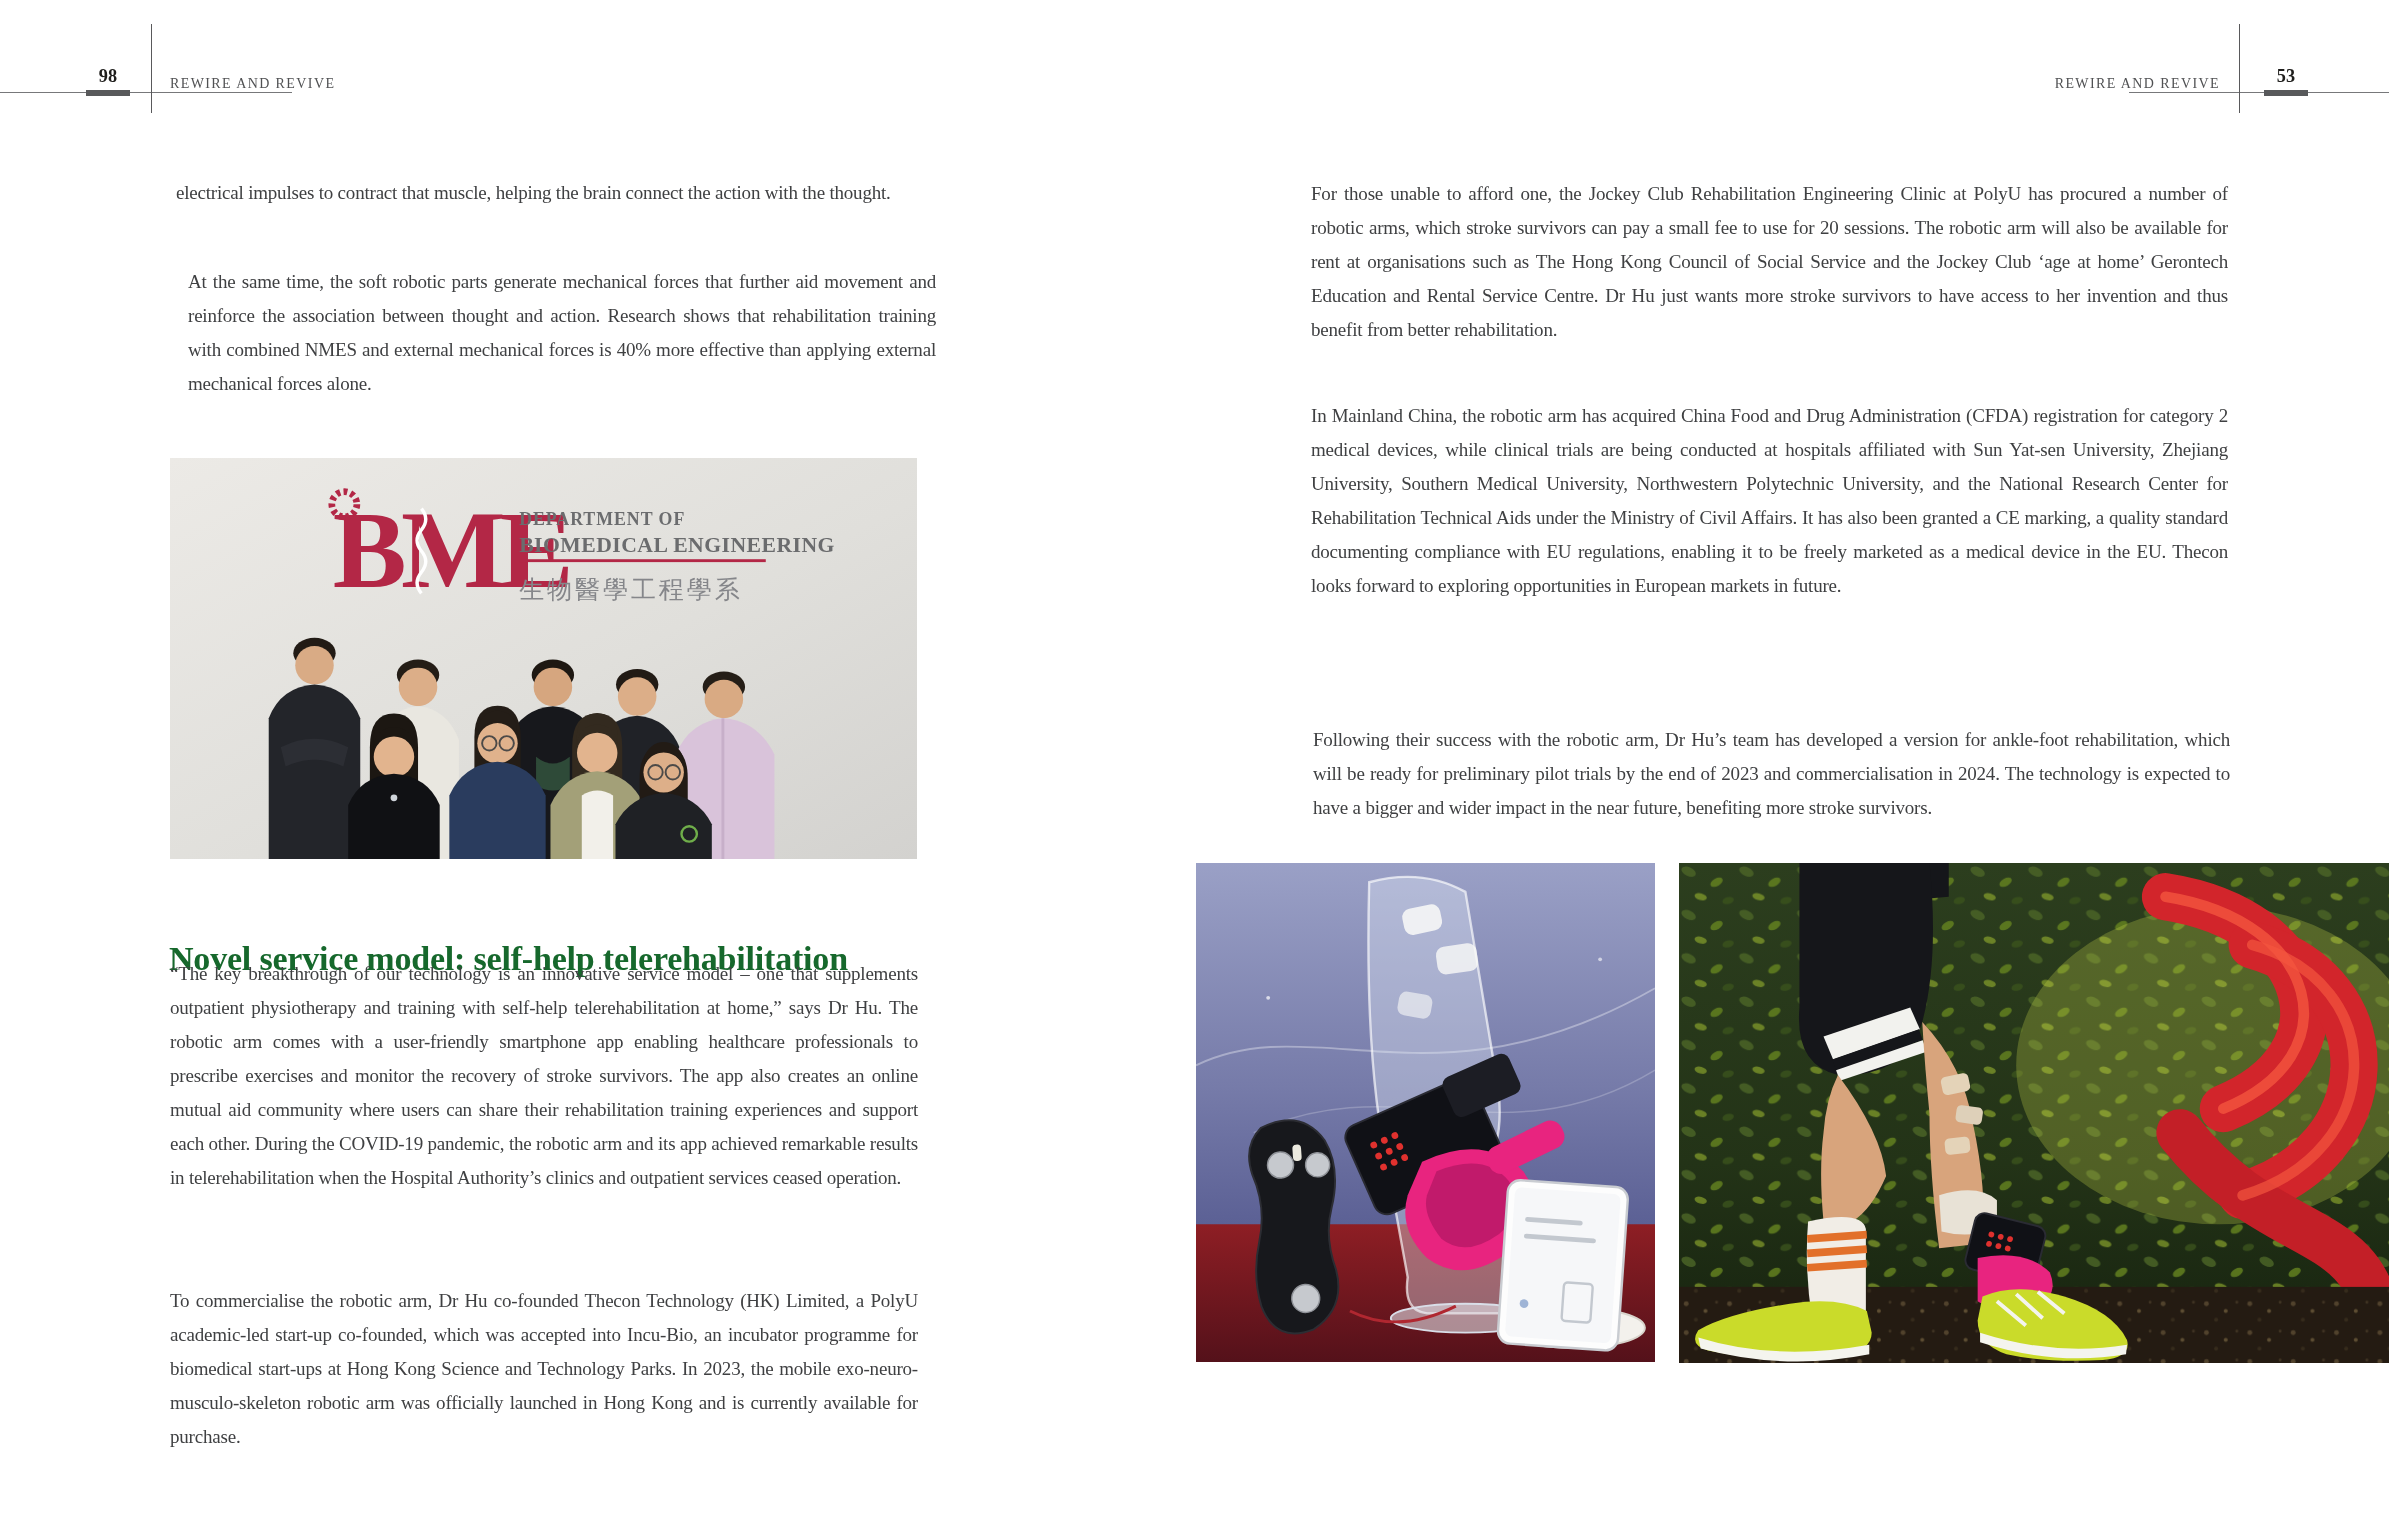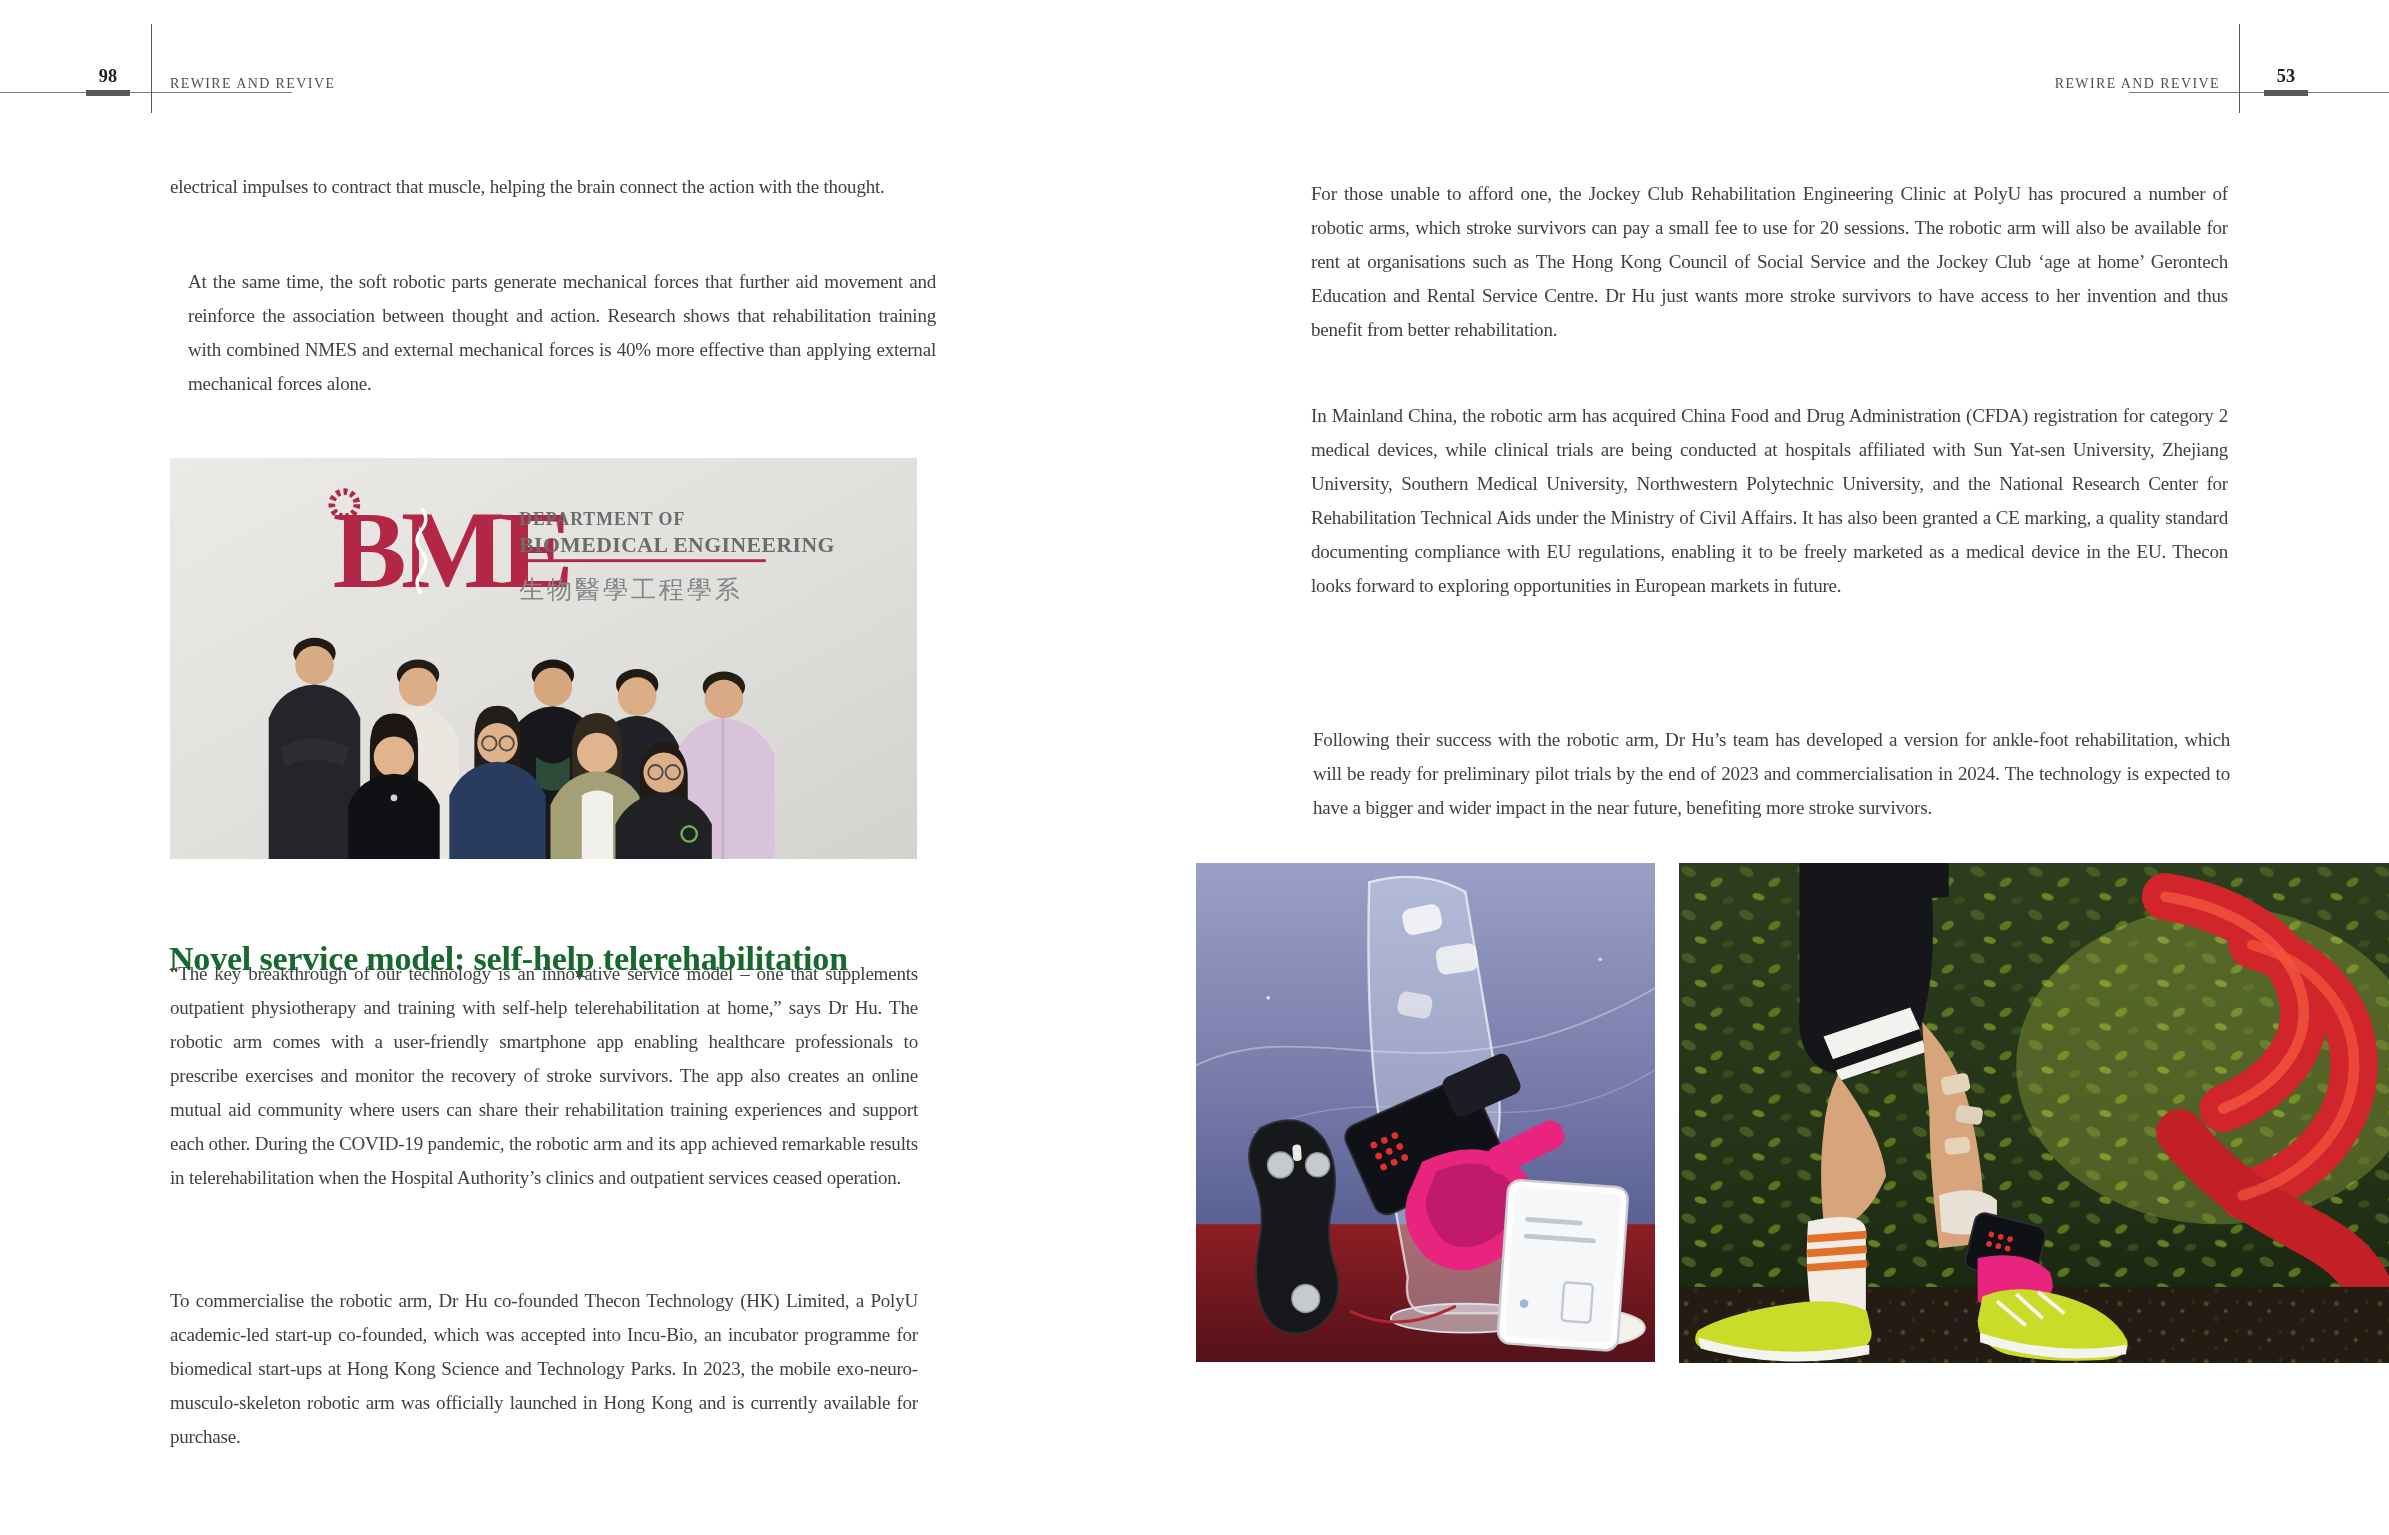--- a/index.html
+++ b/index.html
@@ -35,21 +35,21 @@
   <div class="pagetab" style="left:86px;top:90px;width:44px;"></div>
   <div class="pagenum" style="left:81px;top:66px;width:54px;">98</div>
   <div class="runhead" style="left:170px;top:76px;">REWIRE AND REVIVE</div>
 
   <div class="rule" style="left:2129px;top:92px;width:261px;"></div>
   <div class="vline" style="left:2239px;top:24px;height:89px;"></div>
   <div class="pagetab" style="left:2264px;top:90px;width:44px;"></div>
   <div class="pagenum" style="left:2260px;top:66px;width:52px;">53</div>
   <div class="runhead" style="left:2023px;top:76px;width:197px;text-align:right;">REWIRE AND REVIVE</div>
 
-  <p class="body-text left-col" style="top:170px;margin:0;">electrical impulses to contract that muscle, helping the brain connect the action with the thought.</p>
+  <p class="body-text left-col" style="top:170px;margin:6px;">electrical impulses to contract that muscle, helping the brain connect the action with the thought.</p>
   <p class="body-text left-col" style="top:247px;margin:18px;">At the same time, the soft robotic parts generate mechanical forces that further aid movement and reinforce the association between thought and action. Research shows that rehabilitation training with combined NMES and external mechanical forces is 40% more effective than applying external mechanical forces alone.</p>
 
   <div class="photo" id="team-photo">
     <svg viewBox="0 0 1551 832" preserveAspectRatio="none">
       <defs>
         <linearGradient id="wall" x1="0" y1="0" x2="1" y2="1">
           <stop offset="0" stop-color="#eceae6"></stop>
             <stop offset="0.55" stop-color="#e0dfdb"></stop>
             <stop offset="1" stop-color="#d3d2cf"></stop>
         </linearGradient>

